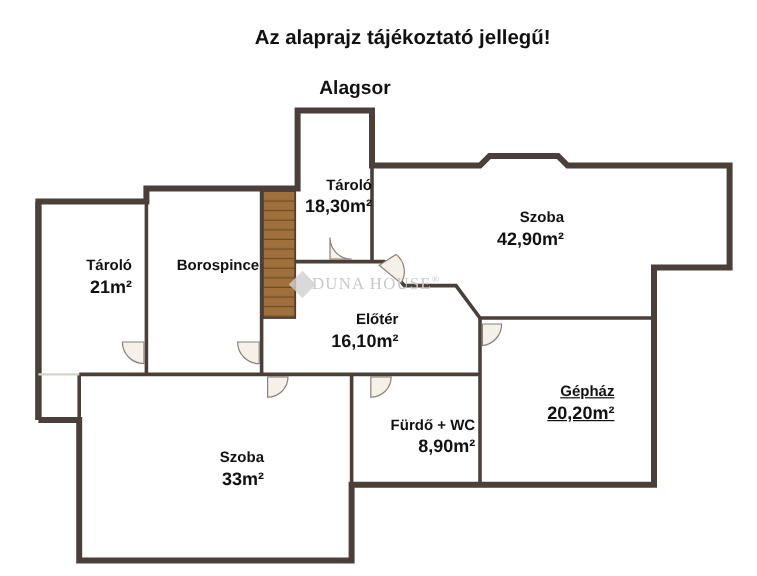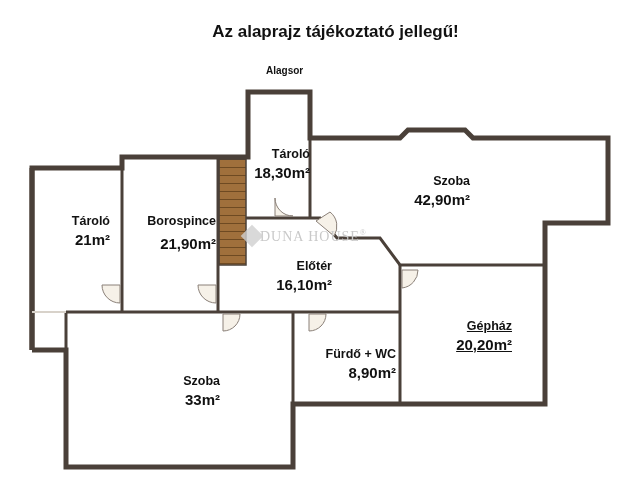--- a/index.html
+++ b/index.html
@@ -1,19 +1,19 @@
 <!DOCTYPE html>
 <html><head>
 <meta charset="utf-8">
 <style>
   html, body { margin:0; padding:0; background:#ffffff; }
   body { width:631px; height:480px; position:relative; overflow:hidden; font-family:"Liberation Sans", sans-serif; }
   .title { position:absolute; left:0; width:631px; top:22px; text-align:center; font-weight:bold; font-size:17px; color:#111;padding-left:32px; }
   .title span { position:relative; left:-12px; }
-  .subtitle { position:absolute; left:266px; top:65px; font-weight:bold; font-size:10px; color:#111; }
+  .subtitle { position:absolute; left:266px; top:65px; font-weight:bold; font-size:16px; color:#111; }
   svg { position:absolute; left:0; top:0; }
   .room { position:absolute; text-align:right; font-weight:bold; color:#111; line-height:1.35; }
   .room .name { font-size:12.5px; display:block; }
   .room .area { font-size:15px; display:block; }
   .wm { position:absolute; left:244px; top:228px; display:flex; align-items:center; gap:0; }
   .wm .logo { width:16px; height:16px; background:#cfcfcf; transform:rotate(45deg); opacity:.8; }
   .wm .txt { font-family:"Liberation Serif", serif; font-size:14px; letter-spacing:1px; color:#c9c9c9; }
 </style>
 </head>
 <body>
@@ -65,21 +65,20 @@
   <div class="logo"></div>
   <div class="txt"><span>DUNA HOUSE</span><sup style="font-size:8px">®</sup></div>
 </div>
 
 <div class="room" style="left:40px; top:213px; width:70px;">
   <span class="name">Tároló</span>
   <span class="area">21m²</span>
 </div>
 <div class="room" style="left:124px; top:213px; width:92px;">
   <span class="name">Borospince</span>
-  <span class="area" style="margin-top:4px">21,90m²</span>
 </div>
 <div class="room" style="left:248px; top:146px; width:62px;">
   <span class="name">Tároló</span>
   <span class="area">18,30m²</span>
 </div>
 <div class="room" style="left:400px; top:173px; width:70px;">
   <span class="name">Szoba</span>
   <span class="area">42,90m²</span>
 </div>
 <div class="room" style="left:262px; top:258px; width:70px;">

